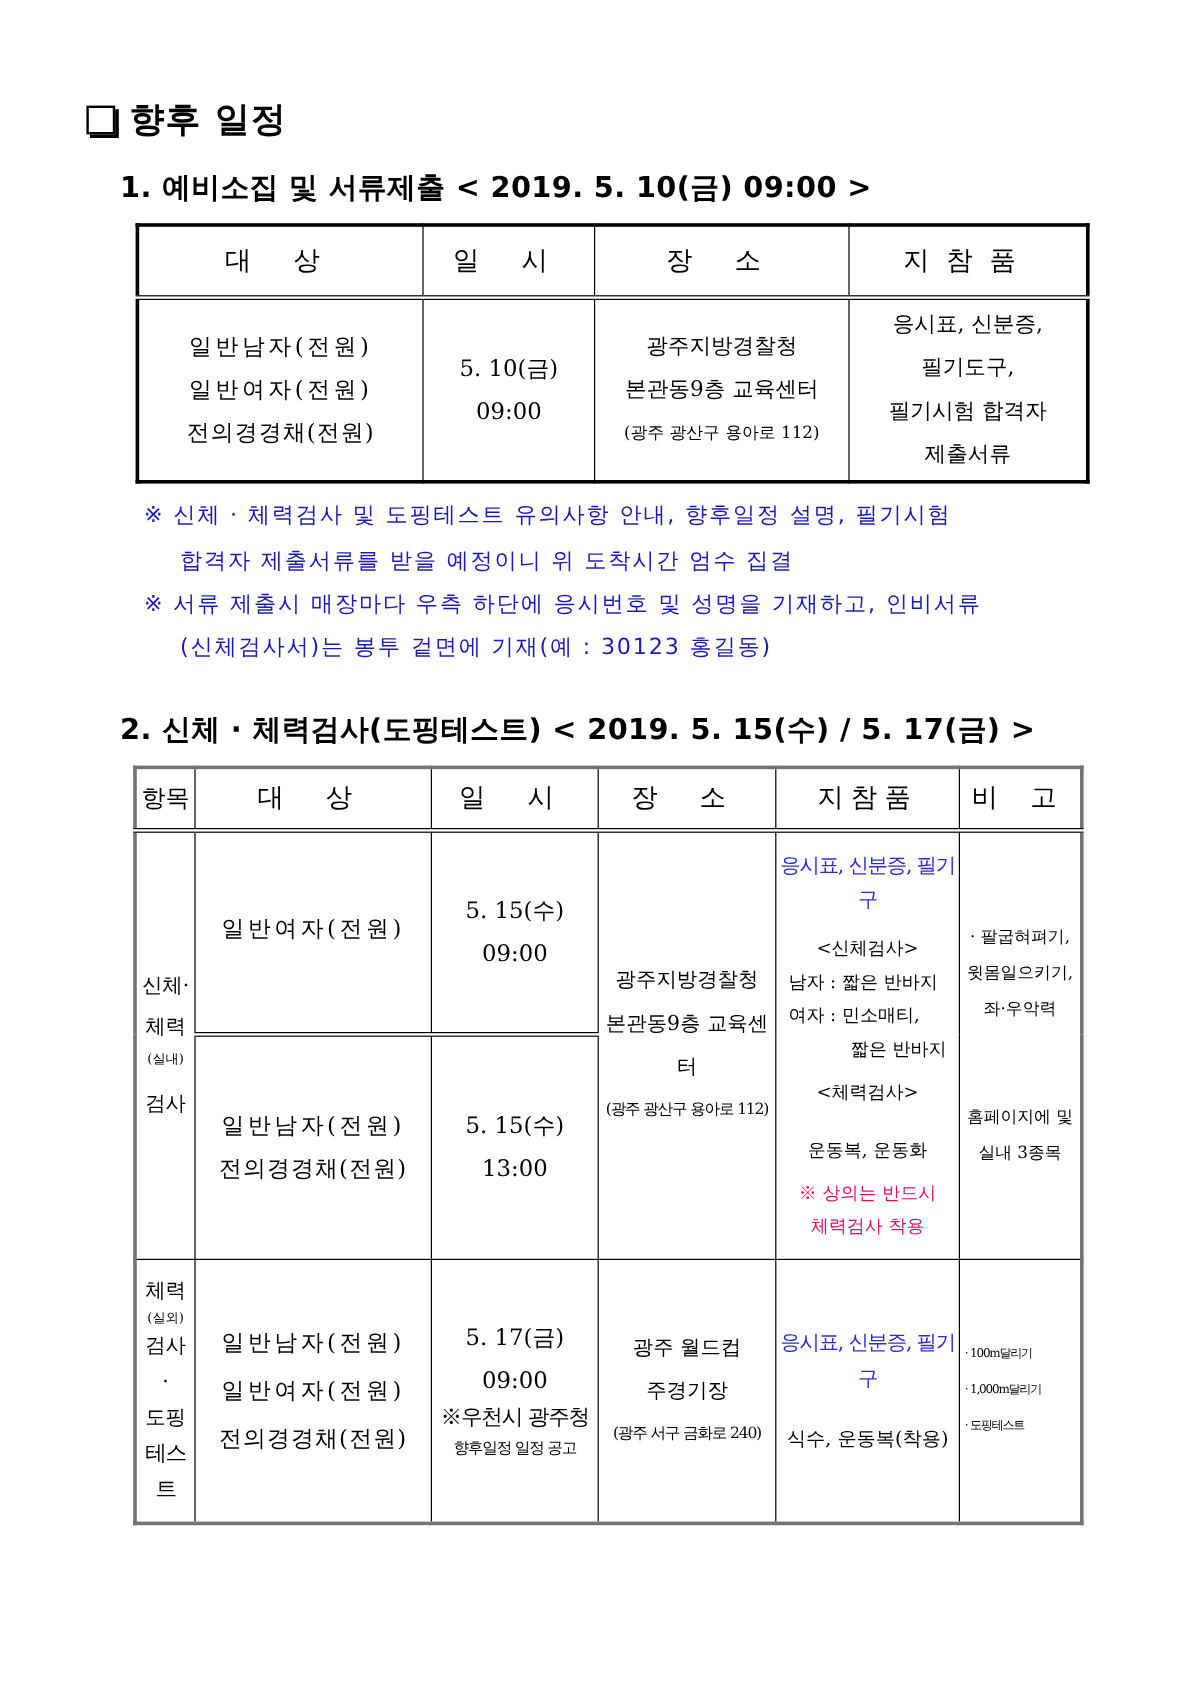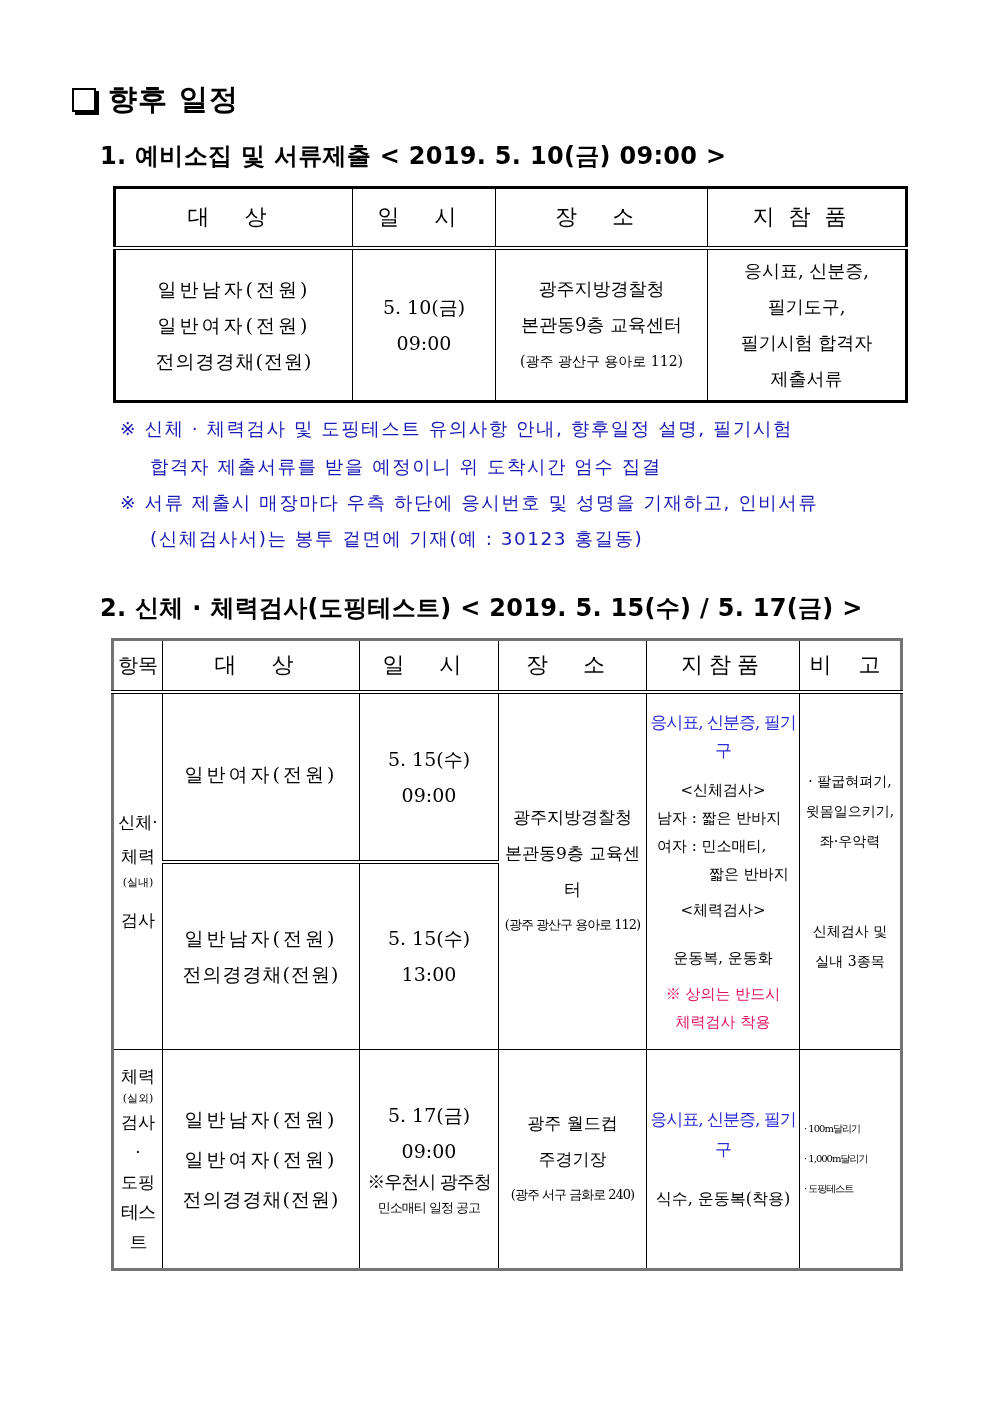--- a/index.html
+++ b/index.html
@@ -129,21 +129,21 @@
       <div style="margin-top:8px;">&lt;체력검사&gt;</div>
       <div style="margin-top:20px;">운동복, 운동화</div>
       <div class="red" style="margin-top:8px;">※ 상의는 반드시</div>
       <div class="red">체력검사 착용</div>
     </td>
     <td rowspan="2" style="font-size:14px; line-height:30px;">
       <div>· 팔굽혀펴기,</div>
       <div>윗몸일으키기,</div>
       <div>좌·우악력</div>
       <div style="height:60px;"></div>
-      <div>신체검사 및</div>
+      <div>홈페이지에 및</div>
       <div>실내 3종목</div>
     </td>
   </tr>
 
   <tr style="height:188px;">
     <td class="cell spaced">
       <div>일반남자(전원)</div>
       <div style="letter-spacing:1px">전의경경채(전원)</div>
     </td>
     <td class="cell">
@@ -163,21 +163,21 @@
     </td>
     <td class="cell spaced" style="line-height:40px;">
       <div>일반남자(전원)</div>
       <div>일반여자(전원)</div>
       <div style="letter-spacing:1px">전의경경채(전원)</div>
     </td>
     <td class="cell">
       <div>5. 17(금)</div>
       <div>09:00</div>
       <div class="tight" style="font-size:18px; line-height:26px;">※우천시 광주청</div>
-      <div class="tight" style="font-size:13px; line-height:26px;">민소매티 일정 공고</div>
+      <div class="tight" style="font-size:13px; line-height:26px;">향후일정 일정 공고</div>
     </td>
     <td class="cell" style="font-size:17px;">
       <div>광주 월드컵</div>
       <div>주경기장</div>
       <div class="tight" style="font-size:13px;">(광주 서구 금화로 240)</div>
     </td>
     <td style="font-size:16px; line-height:30px;">
       <div class="blue tight" style="font-size:17px; margin-bottom:20px;">응시표, 신분증, 필기구</div>
       <div>식수, 운동복(착용)</div>
     </td>

